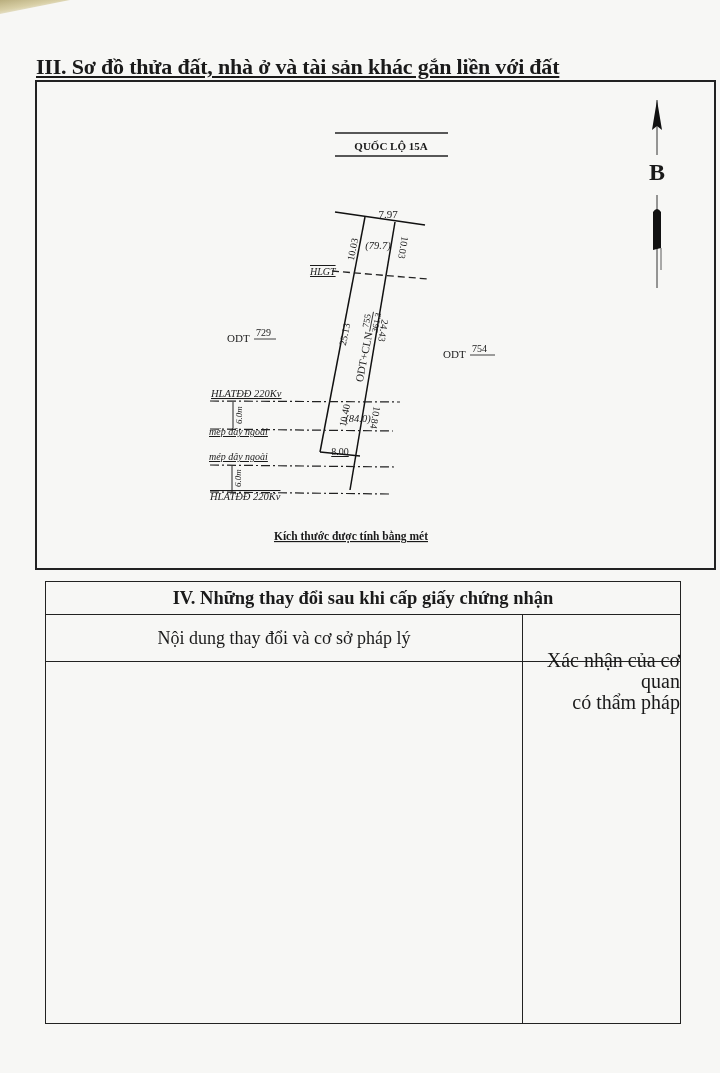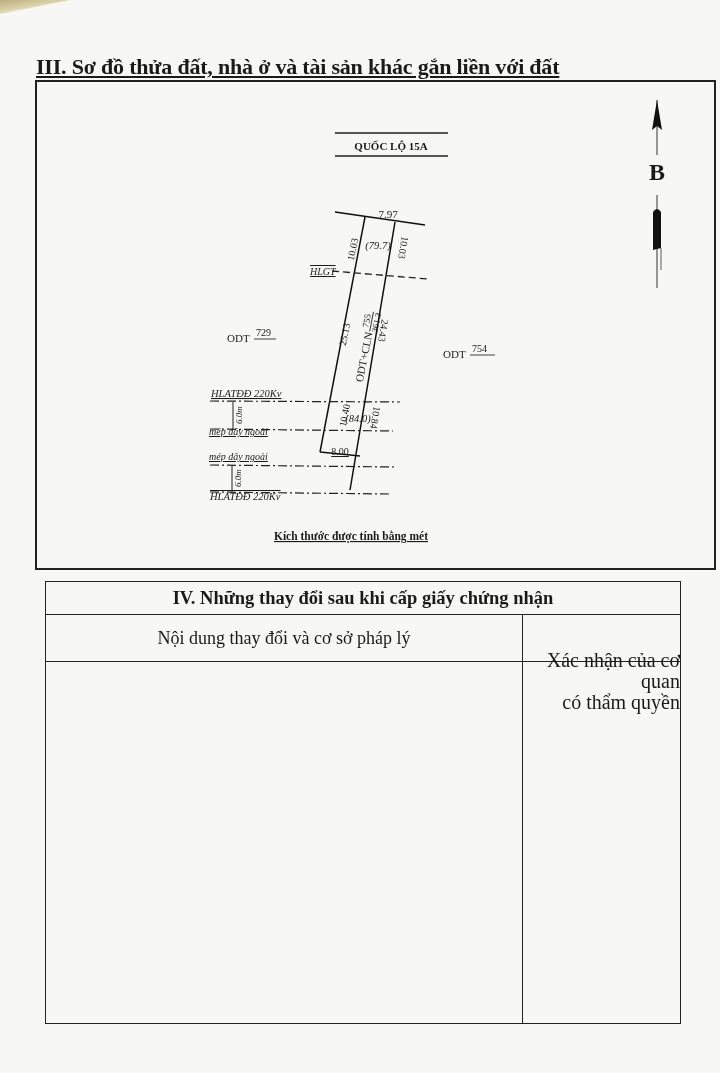--- a/index.html
+++ b/index.html
@@ -144,19 +144,19 @@
 
   <text class="svg-text" x="351" y="540" font-size="11.5" font-weight="bold" text-anchor="middle" text-decoration="underline">Kích thước được tính bằng mét</text>
 </svg>
 
 <div class="section4">
   <div class="s4-title">IV. Những thay đổi sau khi cấp giấy chứng nhận</div>
   <div class="s4-header-row">
     <div class="s4-h1">Nội dung thay đổi và cơ sở pháp lý</div>
     <div class="s4-h2">
       <div>Xác nhận của cơ quan</div>
-      <div>có thẩm quyền</div>
+      <div>có thẩm pháp</div>
     </div>
   </div>
   <div class="s4-col-divider"></div>
   <div class="s4-body-left"></div>
   <div class="s4-body-right"></div>
 </div>
 
 </body></html>

